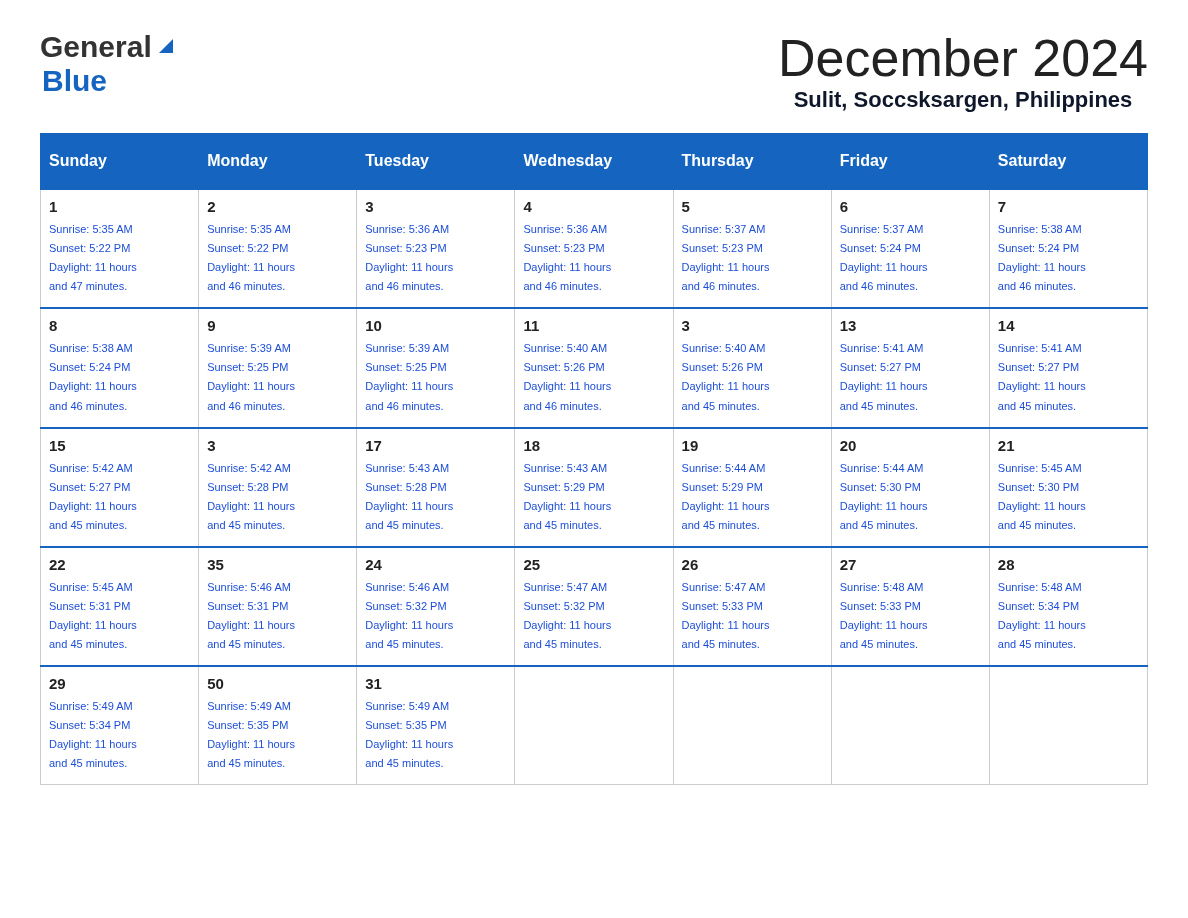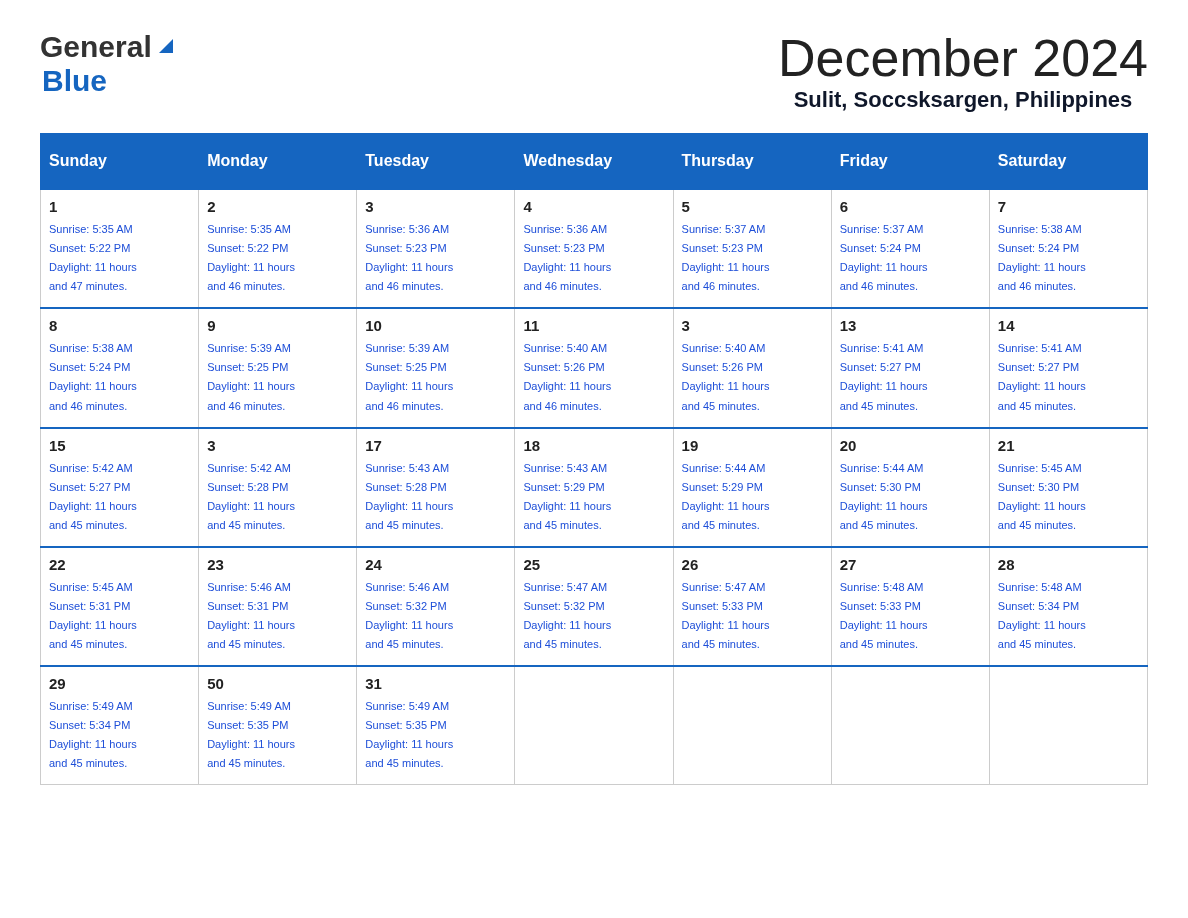--- a/index.html
+++ b/index.html
@@ -135,21 +135,21 @@
         <td><span class="day-number">15</span><span class="day-info">Sunrise: 5:42 AM<br>Sunset: 5:27 PM<br>Daylight: 11 hours<br>and 45 minutes.</span></td>
         <td><span class="day-number">3</span><span class="day-info">Sunrise: 5:42 AM<br>Sunset: 5:28 PM<br>Daylight: 11 hours<br>and 45 minutes.</span></td>
         <td><span class="day-number">17</span><span class="day-info">Sunrise: 5:43 AM<br>Sunset: 5:28 PM<br>Daylight: 11 hours<br>and 45 minutes.</span></td>
         <td><span class="day-number">18</span><span class="day-info">Sunrise: 5:43 AM<br>Sunset: 5:29 PM<br>Daylight: 11 hours<br>and 45 minutes.</span></td>
         <td><span class="day-number">19</span><span class="day-info">Sunrise: 5:44 AM<br>Sunset: 5:29 PM<br>Daylight: 11 hours<br>and 45 minutes.</span></td>
         <td><span class="day-number">20</span><span class="day-info">Sunrise: 5:44 AM<br>Sunset: 5:30 PM<br>Daylight: 11 hours<br>and 45 minutes.</span></td>
         <td><span class="day-number">21</span><span class="day-info">Sunrise: 5:45 AM<br>Sunset: 5:30 PM<br>Daylight: 11 hours<br>and 45 minutes.</span></td>
       </tr>
       <tr class="week-row">
         <td><span class="day-number">22</span><span class="day-info">Sunrise: 5:45 AM<br>Sunset: 5:31 PM<br>Daylight: 11 hours<br>and 45 minutes.</span></td>
-        <td><span class="day-number">23</span><span class="day-info">Sunrise: 5:46 AM<br>Sunset: 5:31 PM<br>Daylight: 11 hours<br>and 45 minutes.</span></td>
+        <td><span class="day-number">35</span><span class="day-info">Sunrise: 5:46 AM<br>Sunset: 5:31 PM<br>Daylight: 11 hours<br>and 45 minutes.</span></td>
         <td><span class="day-number">24</span><span class="day-info">Sunrise: 5:46 AM<br>Sunset: 5:32 PM<br>Daylight: 11 hours<br>and 45 minutes.</span></td>
         <td><span class="day-number">25</span><span class="day-info">Sunrise: 5:47 AM<br>Sunset: 5:32 PM<br>Daylight: 11 hours<br>and 45 minutes.</span></td>
         <td><span class="day-number">26</span><span class="day-info">Sunrise: 5:47 AM<br>Sunset: 5:33 PM<br>Daylight: 11 hours<br>and 45 minutes.</span></td>
         <td><span class="day-number">27</span><span class="day-info">Sunrise: 5:48 AM<br>Sunset: 5:33 PM<br>Daylight: 11 hours<br>and 45 minutes.</span></td>
         <td><span class="day-number">28</span><span class="day-info">Sunrise: 5:48 AM<br>Sunset: 5:34 PM<br>Daylight: 11 hours<br>and 45 minutes.</span></td>
       </tr>
       <tr class="week-row">
         <td><span class="day-number">29</span><span class="day-info">Sunrise: 5:49 AM<br>Sunset: 5:34 PM<br>Daylight: 11 hours<br>and 45 minutes.</span></td>
         <td><span class="day-number">50</span><span class="day-info">Sunrise: 5:49 AM<br>Sunset: 5:35 PM<br>Daylight: 11 hours<br>and 45 minutes.</span></td>
         <td><span class="day-number">31</span><span class="day-info">Sunrise: 5:49 AM<br>Sunset: 5:35 PM<br>Daylight: 11 hours<br>and 45 minutes.</span></td>

